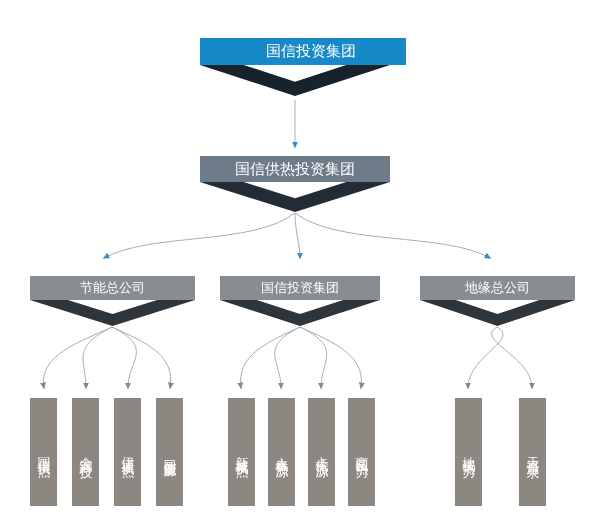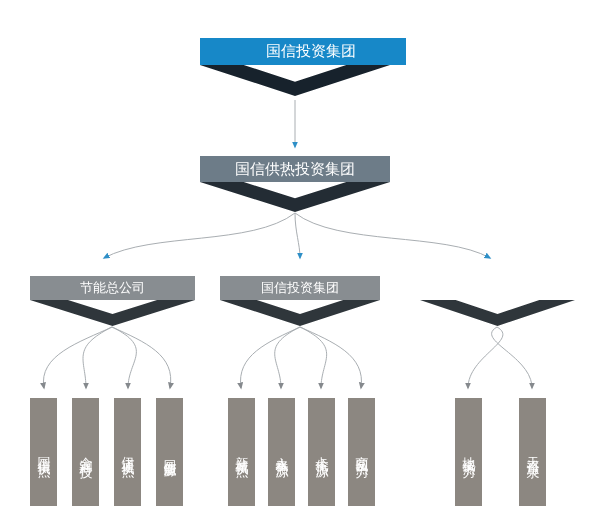--- a/index.html
+++ b/index.html
@@ -79,20 +79,23 @@
   <div class="banner banner-g g0">
     <span>节能总公司</span>
   </div>
   <div class="chevron chevron-g g0"></div>
 
   <div class="banner banner-g g1">
     <span>国信投资集团</span>
   </div>
   <div class="chevron chevron-g g1"></div>
 
+  <div class="banner banner-g g2">
+    <span>地缘总公司</span>
+  </div>
   <div class="chevron chevron-g g2"></div>
 
   <div class="child-box b00">
       <span>国信供热</span>
     </div>
   <div class="child-box b01">
       <span>金润科技</span>
     </div>
   <div class="child-box b02">
       <span>伊通供热</span>

